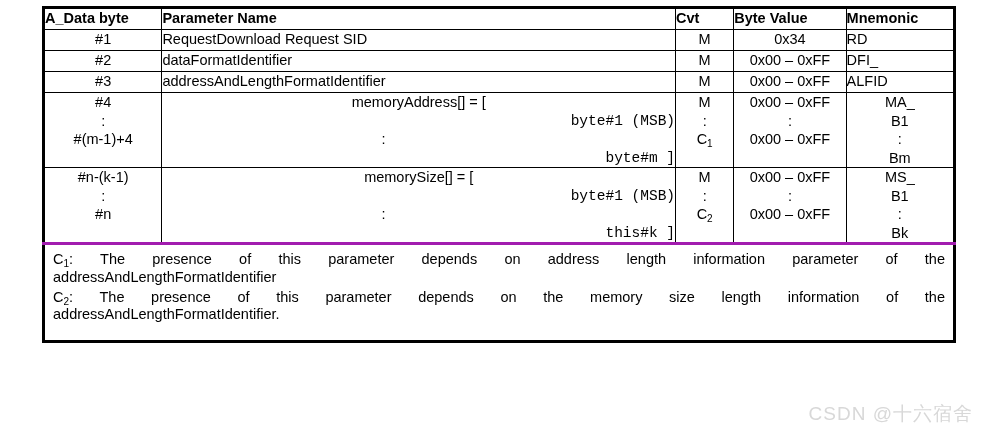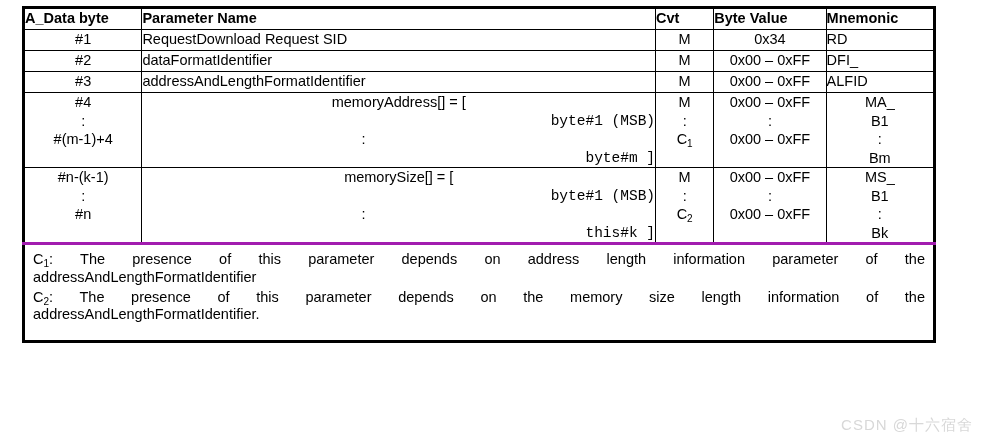--- a/index.html
+++ b/index.html
@@ -11,21 +11,21 @@
     width: 981px;
     height: 435px;
     font-family: "Liberation Sans", sans-serif;
     color: #000000;
     position: relative;
     overflow: hidden;
   }
 
   .sheet {
     position: absolute;
-    left: 22px;
+    left: 42px;
     top: 6px;
     width: 749px;
   }
 
   table.spec {
     border-collapse: collapse;
     width: 914px;
     table-layout: fixed;
     font-size: 14.5px;
     line-height: 1.28;
@@ -130,22 +130,22 @@
     text-align-last: justify;
   }
   .fn-line2 {
     display: block;
     text-align: left;
   }
 
   .watermark {
     position: absolute;
     right: 8px;
-    bottom: 0;
-    font-size: 15px;
+    bottom: 8px;
+    font-size: 19px;
     color: #d8d8d8;
     letter-spacing: 1px;
     white-space: nowrap;
     pointer-events: none;
   }
 </style>
 </head>
 <body>
 
 <div class="sheet">

